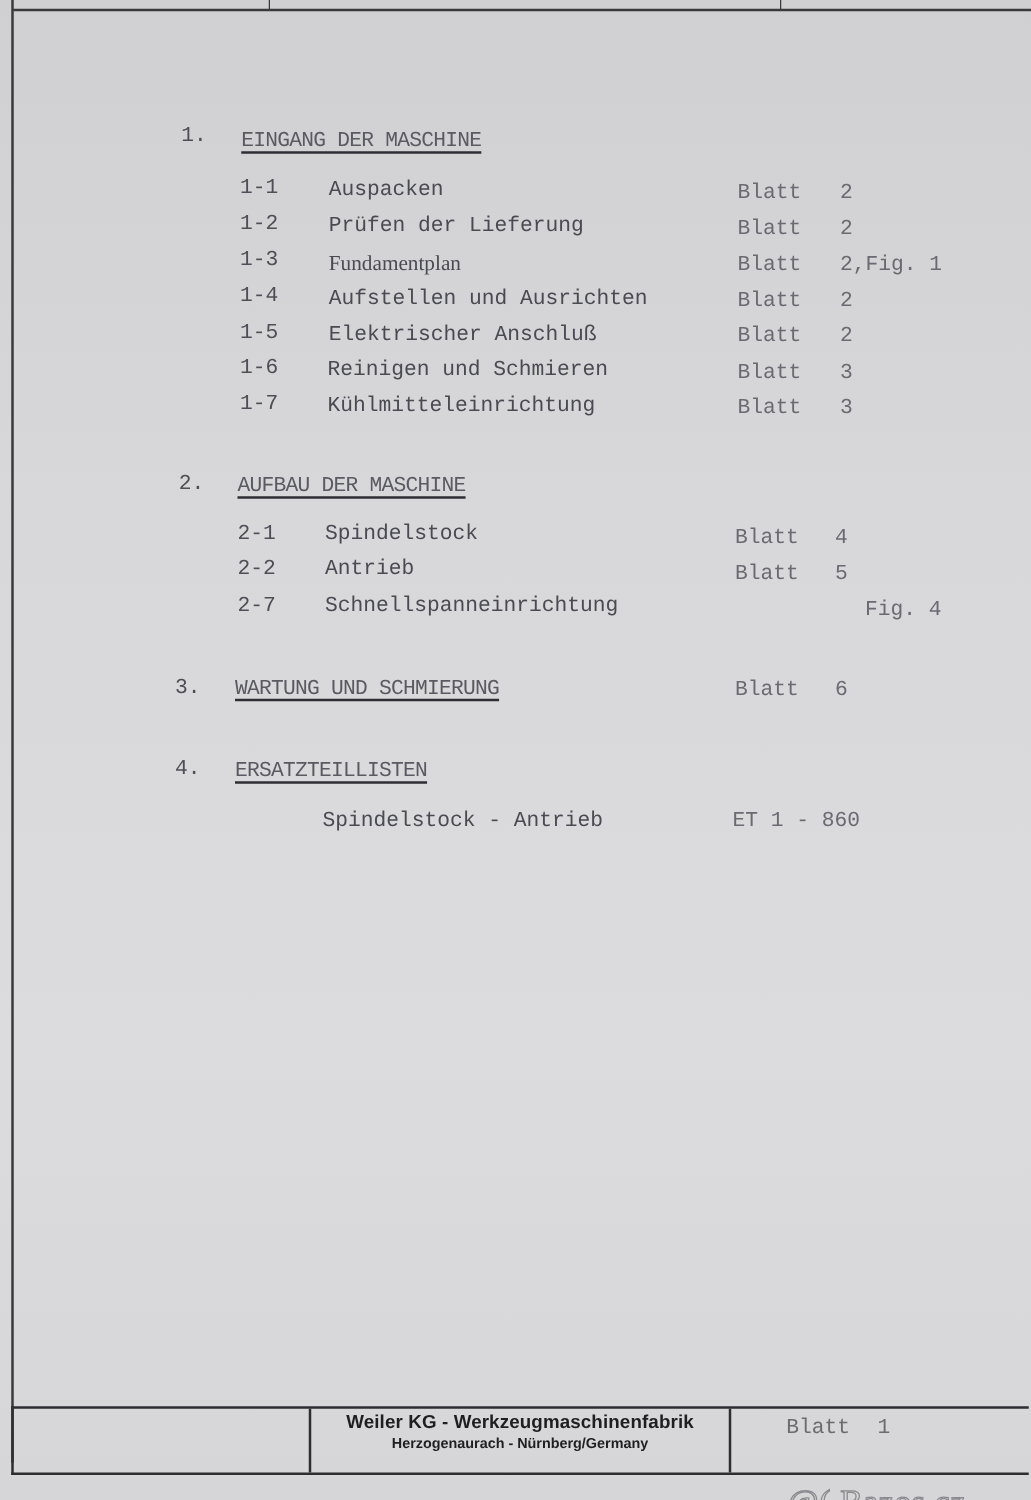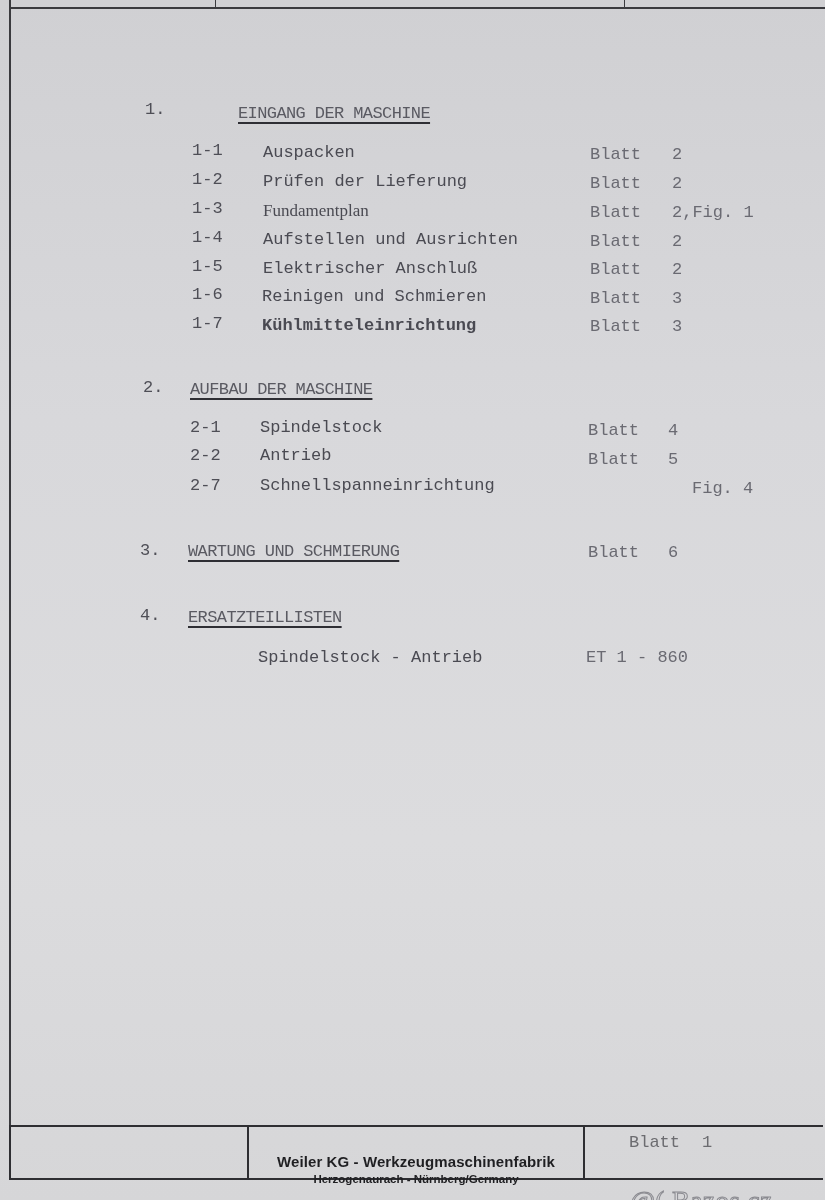--- a/index.html
+++ b/index.html
@@ -21,21 +21,21 @@
     position:absolute; left:9px; top:1125px; width:814px; height:55px;
     border-top:2px solid #2e2e32; border-bottom:2px solid #2e2e32; border-left:2px solid #2e2e32;
     box-sizing:border-box;
   }
   .f-div1 { position:absolute; left:236px; top:0; width:2px; height:100%; background:#2e2e32; }
   .f-div2 { position:absolute; left:572px; top:0; width:2px; height:100%; background:#2e2e32; }
   .company {
     position:absolute; left:238px; top:0; width:334px; height:100%;
     text-align:center; font-family:"Liberation Sans", "DejaVu Sans", sans-serif; color:#1f1f22;
   }
-  .company .name { font-size:15px; font-weight:bold; margin-top:26px; letter-spacing:0.1px; }
+  .company .name { font-size:15px; font-weight:bold; margin-top:2px; letter-spacing:0.1px; }
   .company .loc { font-size:11.5px; font-weight:bold; margin-top:3px; }
   .blatt-foot { position:absolute; left:618px; top:6px; font-size:17px; color:#6c6c70; }
   .blatt-foot span { margin-left:22px; }
   .watermark {
     position:absolute; left:630px; top:1150px; font-family:Liberation Serif, serif;
     font-size:27px; color:transparent; -webkit-text-stroke:1px #8a8a90; letter-spacing:0.5px;margin-top:36px;
   }
 
   .t { position:absolute; white-space:pre; font-size:17px; color:#4a4a50; }
   .head { color:#5a5a62; text-decoration:underline; text-decoration-color:#2e2e34; text-decoration-thickness:2px; text-underline-offset:4px; letter-spacing:-0.6px; }
@@ -46,21 +46,21 @@
 </head>
 <body>
 
 <div class="page">
   <div class="frame-left"></div>
   <div class="frame-top"></div>
   <div class="top-div1"></div>
   <div class="top-div2"></div>
 
   <div class="t num" style="left:145px;top:100px;">1.</div>
-  <div class="t head" style="left:193px;top:104px;margin-left:45px;">EINGANG DER MASCHINE</div>
+  <div class="t head" style="left:193px;top:104px;">EINGANG DER MASCHINE</div>
 
   <div class="t num" style="left:192px;top:141px;">1-1</div>
   <div class="t entry" style="left:263px;top:143px;">Auspacken</div>
   <div class="t ref" style="left:590px;top:145px;">Blatt</div>
   <div class="t ref" style="left:672px;top:145px;">2</div>
 
   <div class="t num" style="left:192px;top:170px;">1-2</div>
   <div class="t entry" style="left:263px;top:172px;">Prüfen der Lieferung</div>
   <div class="t ref" style="left:590px;top:174px;">Blatt</div>
   <div class="t ref" style="left:672px;top:174px;">2</div>
@@ -79,21 +79,21 @@
   <div class="t entry" style="left:263px;top:259px;text-align:right;">Elektrischer Anschluß</div>
   <div class="t ref" style="left:590px;top:260px;">Blatt</div>
   <div class="t ref" style="left:672px;top:260px;">2</div>
 
   <div class="t num" style="left:192px;top:285px;">1-6</div>
   <div class="t entry" style="left:262px;top:287px;">Reinigen und Schmieren</div>
   <div class="t ref" style="left:590px;top:289px;">Blatt</div>
   <div class="t ref" style="left:672px;top:289px;">3</div>
 
   <div class="t num" style="left:192px;top:314px;">1-7</div>
-  <div class="t entry" style="left:262px;top:316px;font-weight:bold;">Kühlmitteleinrichtung</div>
+  <div class="t entry" style="left:262px;top:316px;">Kühlmitteleinrichtung</div>
   <div class="t ref" style="left:590px;top:317px;">Blatt</div>
   <div class="t ref" style="left:672px;top:317px;">3</div>
 
   <div class="t num" style="left:143px;top:378px;">2.</div>
   <div class="t head" style="left:190px;top:380px;text-align:right;">AUFBAU DER MASCHINE</div>
 
   <div class="t num" style="left:190px;top:418px;">2-1</div>
   <div class="t entry" style="left:260px;top:418px;">Spindelstock</div>
   <div class="t ref" style="left:588px;top:421px;">Blatt</div>
   <div class="t ref" style="left:668px;top:421px;">4</div>

